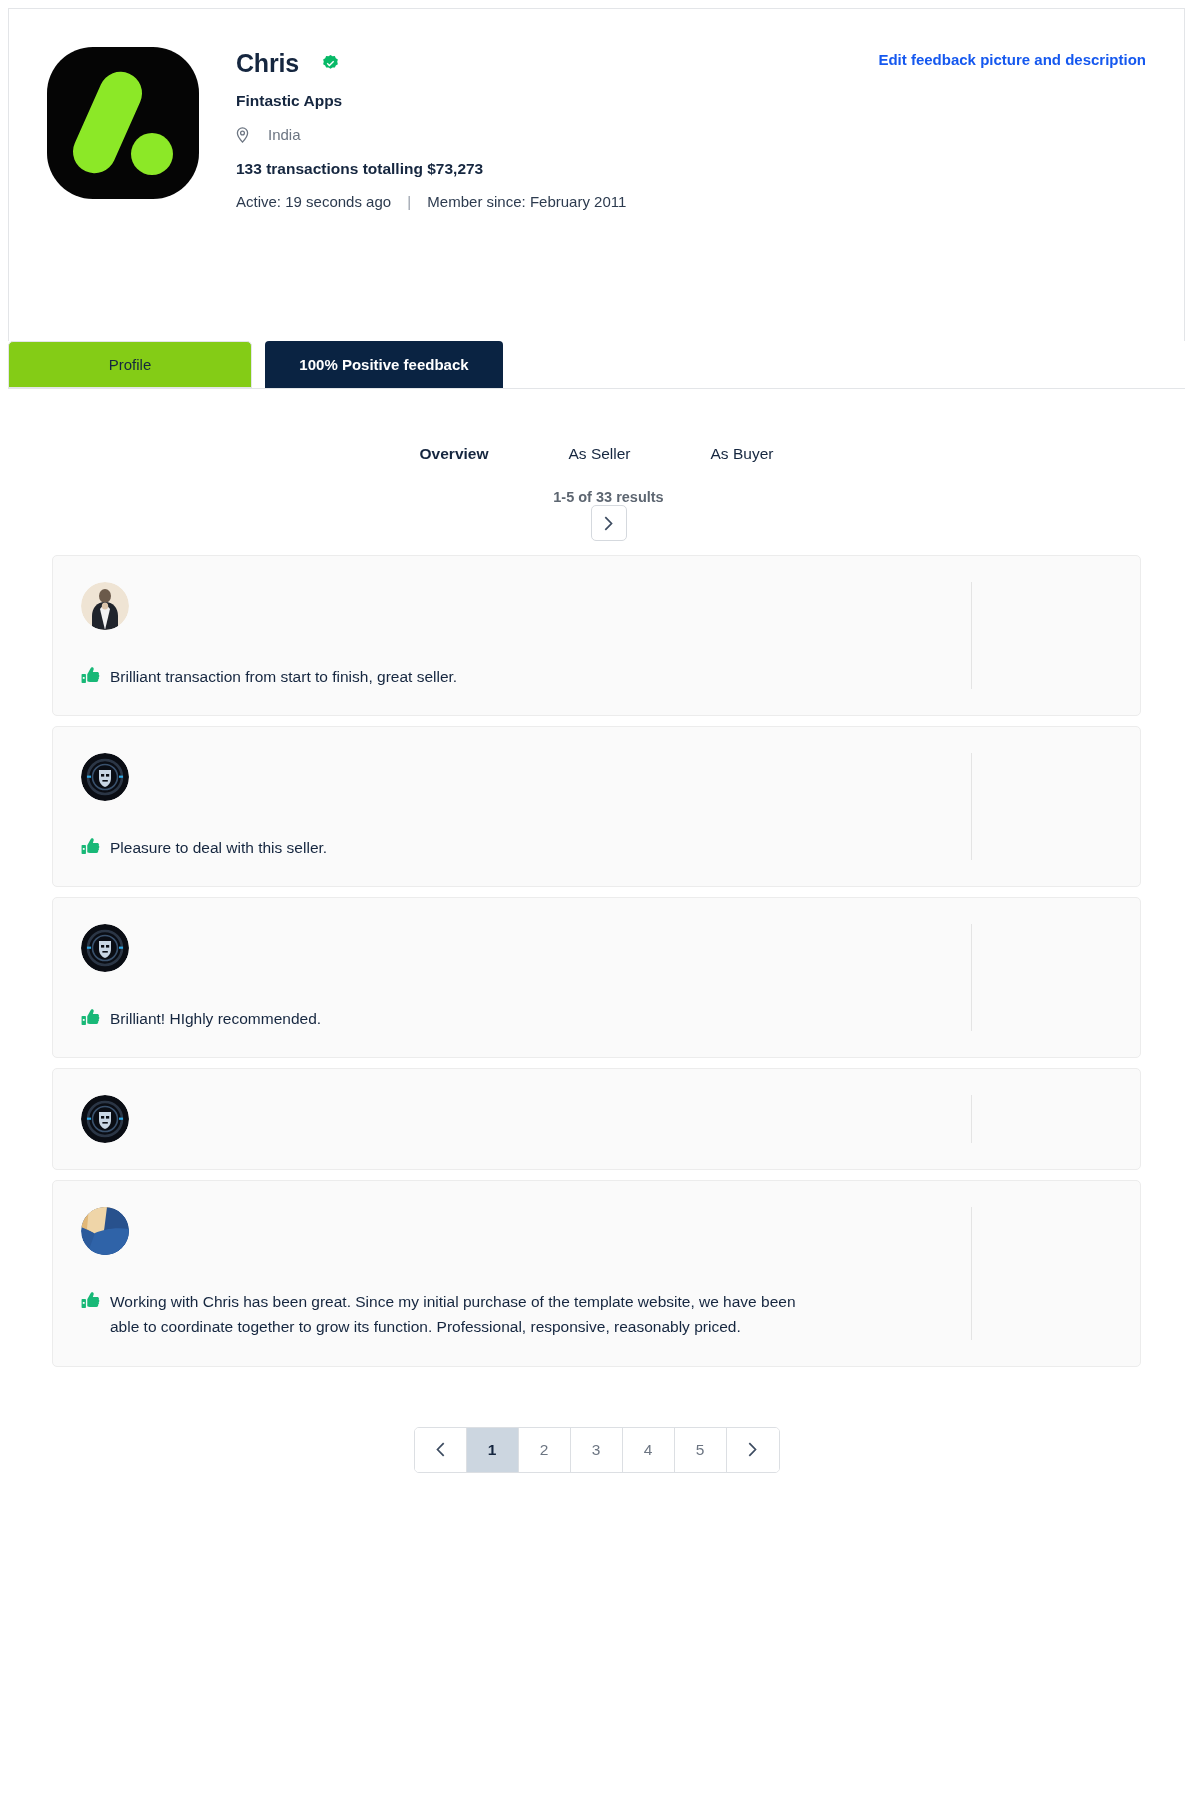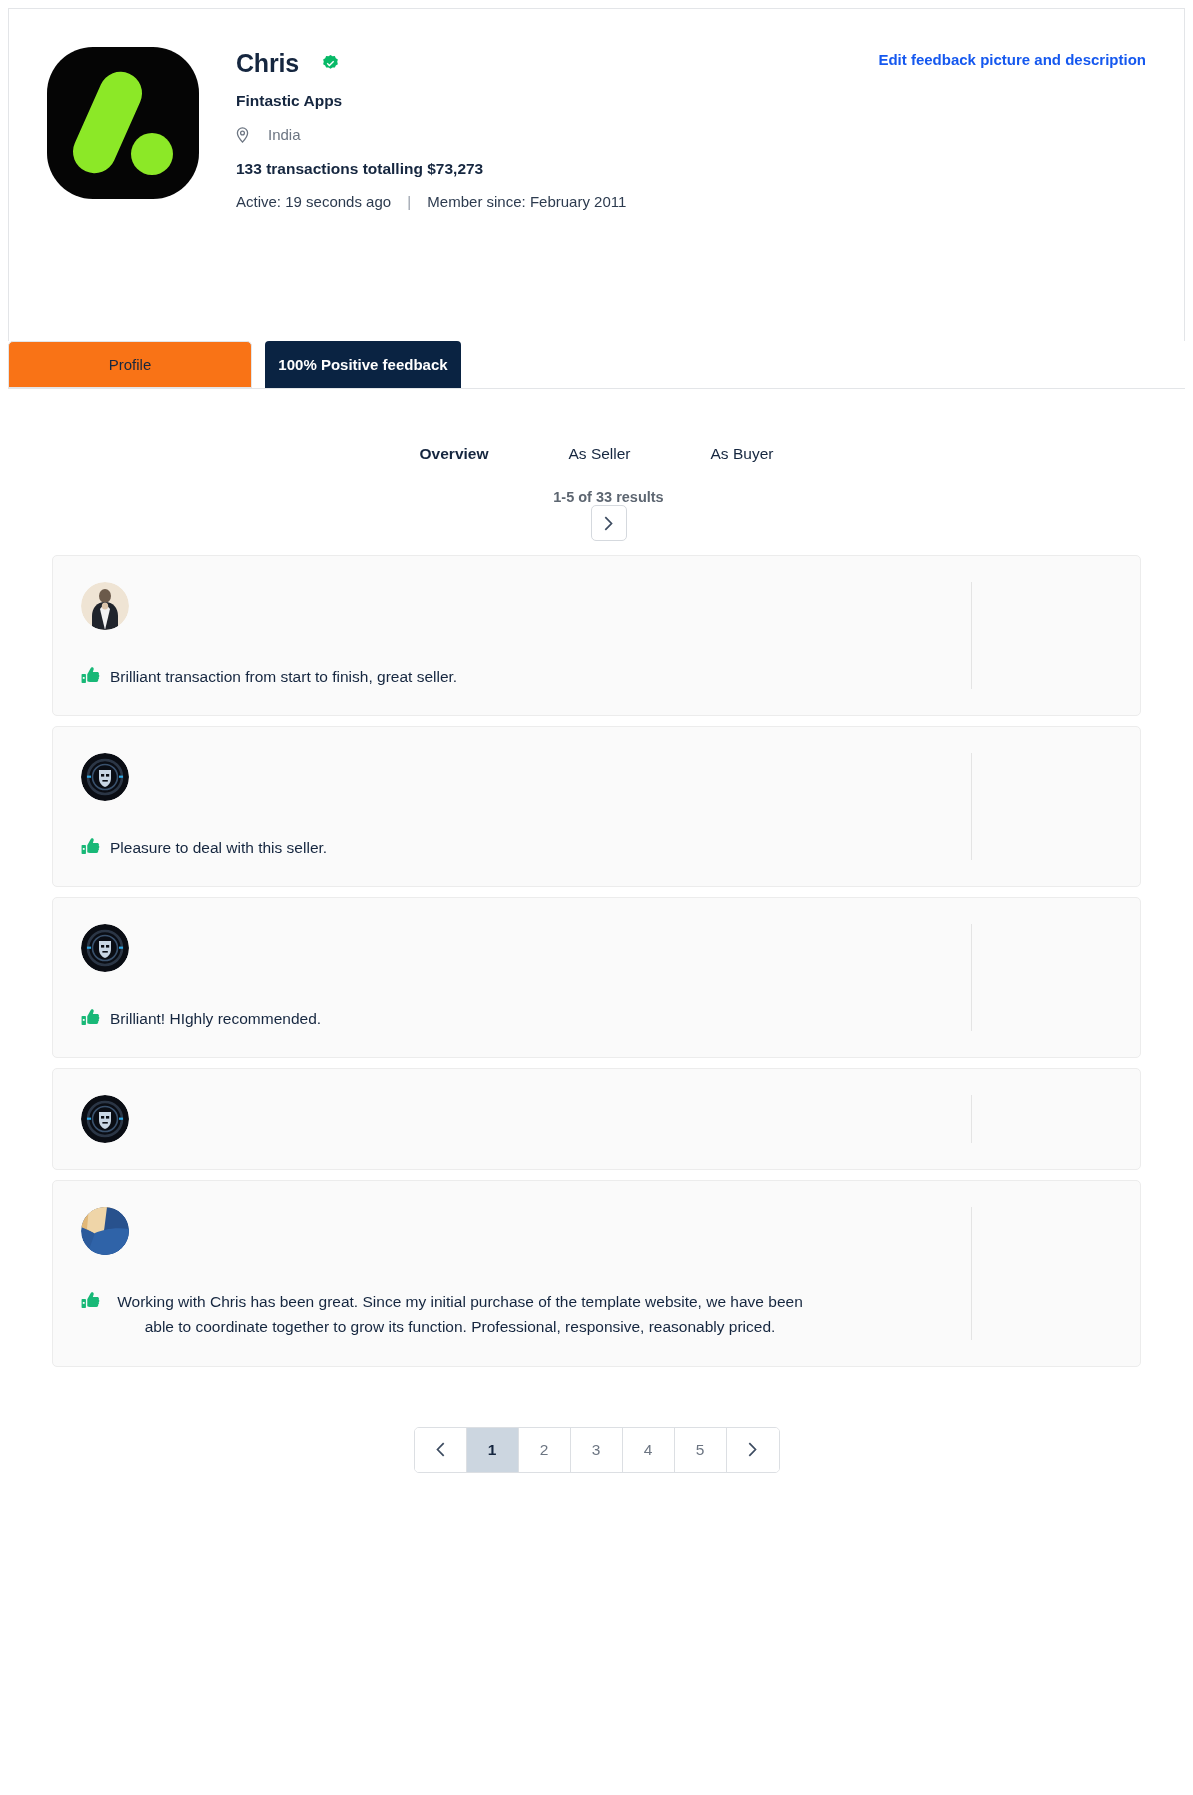--- a/index.html
+++ b/index.html
@@ -136,29 +136,29 @@
     height: 47px;
     display: flex;
     align-items: center;
     justify-content: center;
     font-size: 15px;
     cursor: pointer;
     user-select: none;
   }
   .tab-inactive {
     width: 244px;
-    background: #f97316;
+    background: #84cc16;
     border: 1px solid #e3e5e8;
     border-bottom: 1px solid #e3e5e8;
     border-radius: 5px 5px 0 0;
     color: #15263f;
     font-weight: 400;
   }
   .tab-active {
-    width: 196px;
+    width: 238px;
     margin-left: 13px;
     background: #0a2342;
     color: #ffffff;
     font-weight: 700;
     border-radius: 4px 4px 0 0;
   }
 
   
   .subnav {
     display: flex;
@@ -195,21 +195,21 @@
     border-radius: 5px;
     background: #fff;
     display: flex;
     align-items: center;
     justify-content: center;
     cursor: pointer;
   }
   .chev { width: 9px; height: 15px; display: block; }
 
   
-  .cards { padding: 14px 52px 0 52px; text-align: center; }
+  .cards { padding: 14px 52px 0 52px; }
 
   .fb-card {
     background: #fafafa;
     border: 1px solid #ececec;
     border-radius: 5px;
     margin-bottom: 10px;
     padding: 26px 0 26px 0;
     position: relative;
     display: flex;
   }

